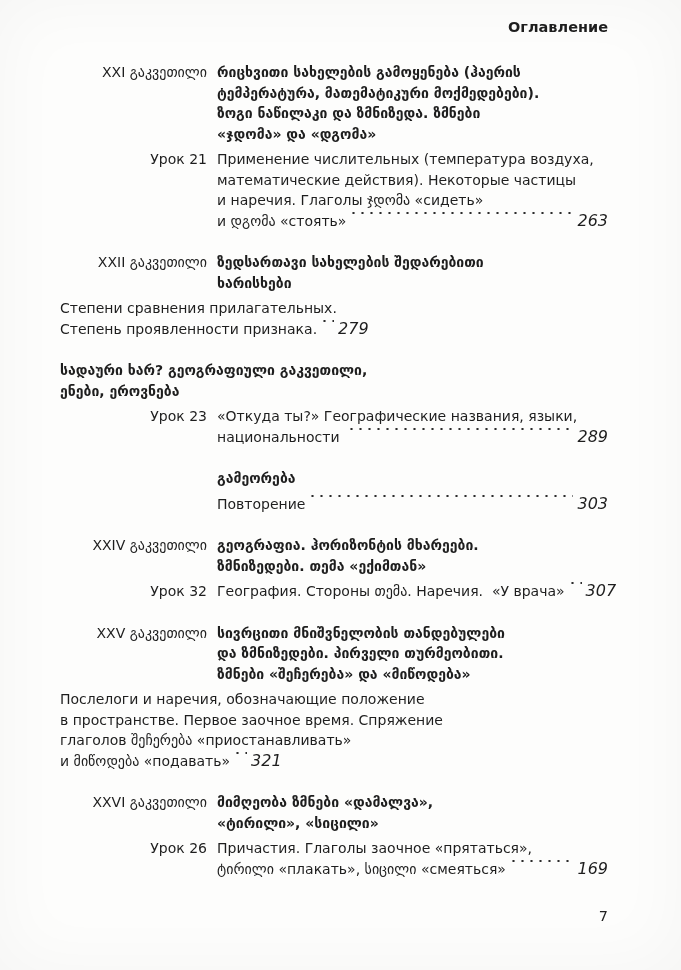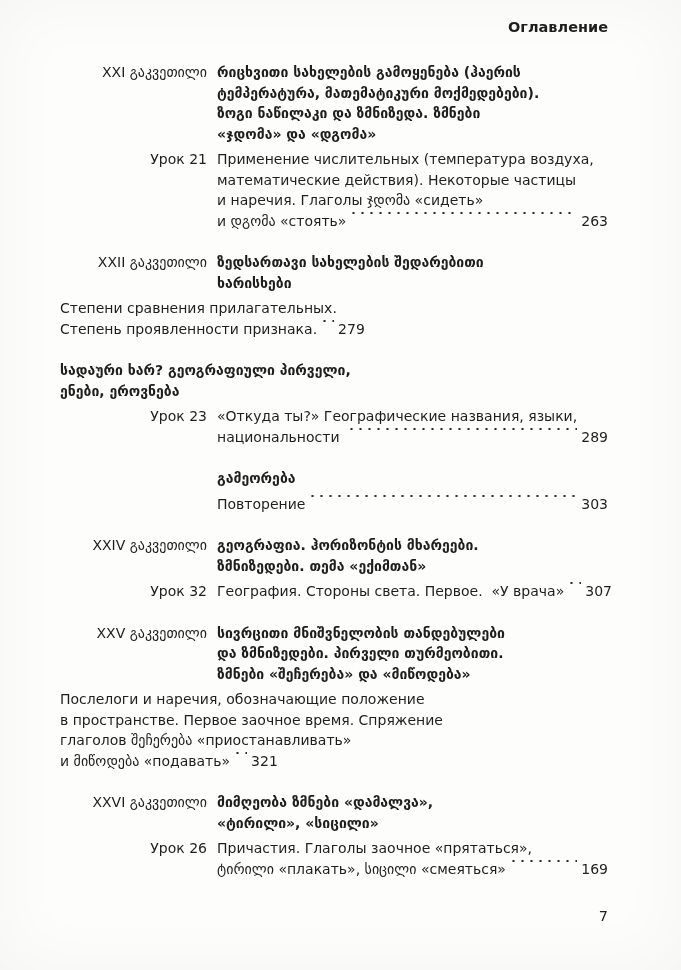--- a/index.html
+++ b/index.html
@@ -53,22 +53,23 @@
     flex: 1 1 auto;
     min-width: 14px;
     margin: 0 4px 0 3px;
     align-self: stretch;
     background-image: radial-gradient(circle, #2c2c2c 1.05px, rgba(0,0,0,0) 1.2px);
     background-size: 9px 4px;
     background-repeat: repeat-x;
     background-position: 2px bottom 3.5px;
   }
   .pagenum {
-    font-size: 14px;
+    font-size: 16px;
     white-space: pre;
+    font-style: italic;
   }
   .folio {
     position: absolute;
     right: 73px;
     bottom: 46px;
     font-size: 14.5px;
     color: #222;
   }
 </style>
 </head>
@@ -137,21 +138,21 @@
             <div class="line">
               <span class="seg">Степень проявленности признака.</span>
               <span class="dots"></span>
               <span class="pagenum">279</span>
             </div>
           </div>
         </section>
         <section class="entry chapter">
           <div class="content">
             <div class="line">
-              <span class="seg">სადაური ხარ? გეოგრაფიული პირველი,</span>
+              <span class="seg">სადაური ხარ? გეოგრაფიული გაკვეთილი,</span>
             </div>
             <div class="line">
               <span class="seg">ენები, ეროვნება</span>
             </div>
           </div>
         </section>
         <section class="entry lesson">
           <div class="label">Урок 23</div>
           <div class="content">
             <div class="line">
@@ -190,21 +191,21 @@
             </div>
             <div class="line">
               <span class="seg">ზმნიზედები. თემა «ექიმთან»</span>
             </div>
           </div>
         </section>
         <section class="entry lesson">
           <div class="label">Урок 32</div>
           <div class="content">
             <div class="line">
-              <span class="seg">География. Стороны света. Первое.  «У врача»</span>
+              <span class="seg">География. Стороны თემა. Наречия.  «У врача»</span>
               <span class="dots"></span>
               <span class="pagenum">307</span>
             </div>
           </div>
         </section>
         <section class="entry chapter">
           <div class="label">XXV გაკვეთილი</div>
           <div class="content">
             <div class="line">
               <span class="seg">სივრცითი მნიშვნელობის თანდებულები</span>

